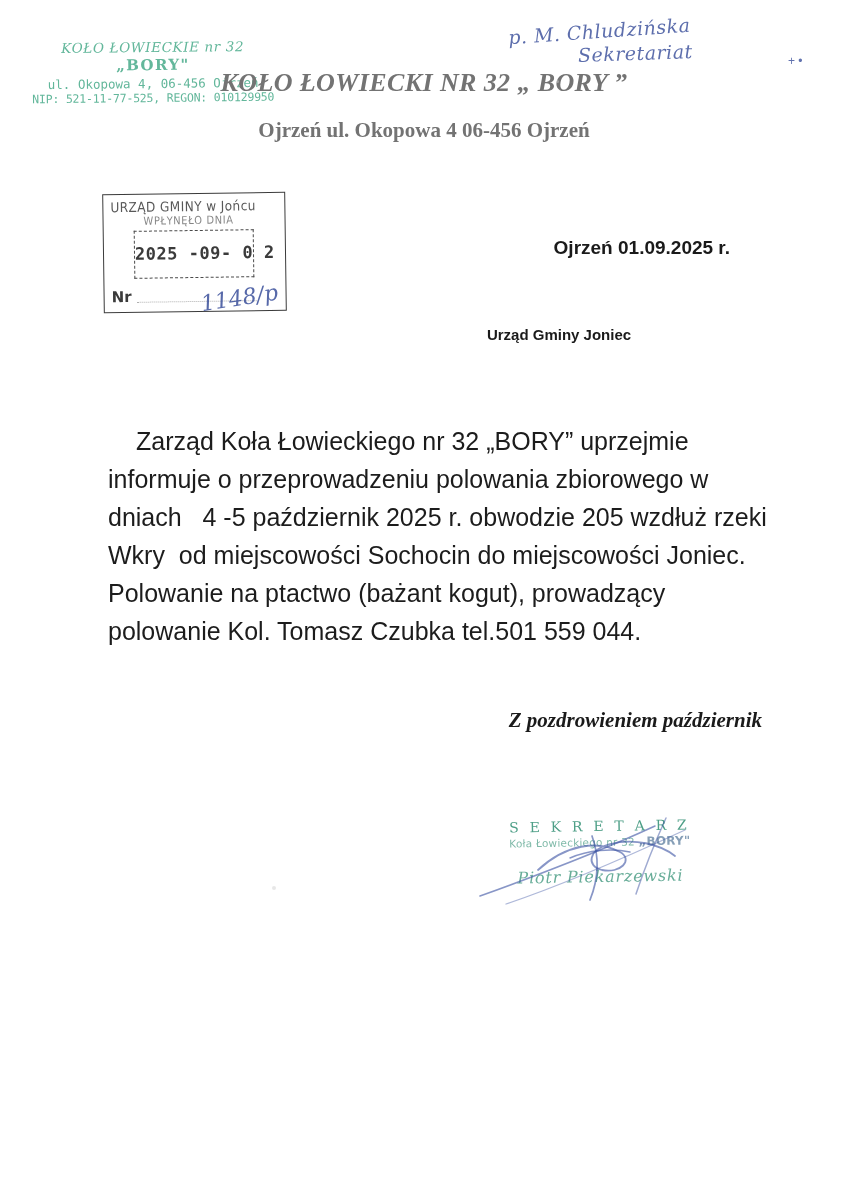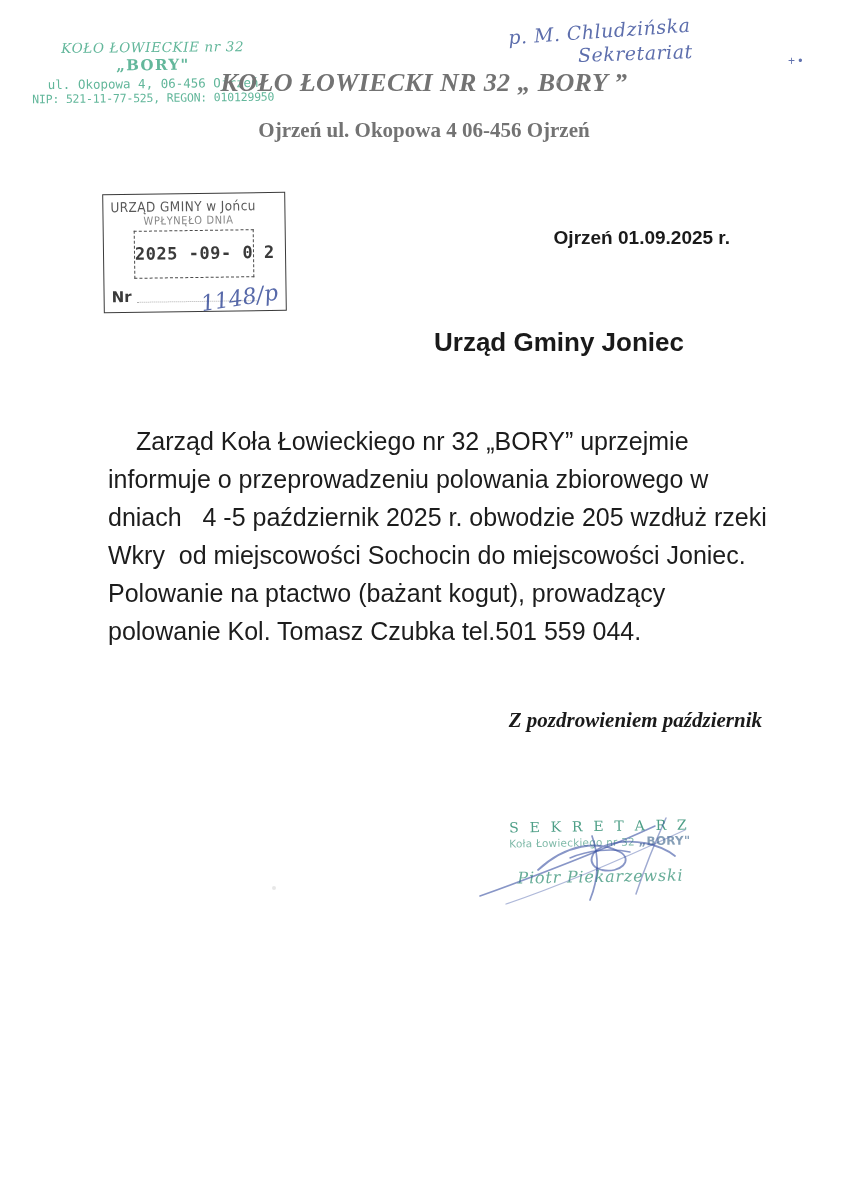--- a/index.html
+++ b/index.html
@@ -188,35 +188,35 @@
     font-family: "DejaVu Serif", serif;
     font-style: italic;
     font-size: 22px;
     transform: rotate(-8deg);
     opacity: .85;
     white-space: nowrap;
   }
 
   
   #date-line {
-    left: 0; top: 227px;
+    left: 0; top: 237px;
     width: 730px;
     text-align: right;
     font-family: "Liberation Sans", sans-serif;
     font-weight: bold;
     font-size: 19px;
     color: #1a1a1a;
   }
   #addressee {
     left: 0; top: 325px;
     width: 848px;
     text-align: center;
     font-family: "Liberation Sans", sans-serif;
     font-weight: bold;
-    font-size: 26px;
+    font-size: 15px;
     color: #1a1a1a;
     line-height: 1.35;
     padding-left: 270px;
     box-sizing: border-box;
   }
 
   
   #body-text {
     left: 108px;
     top: 422px;

